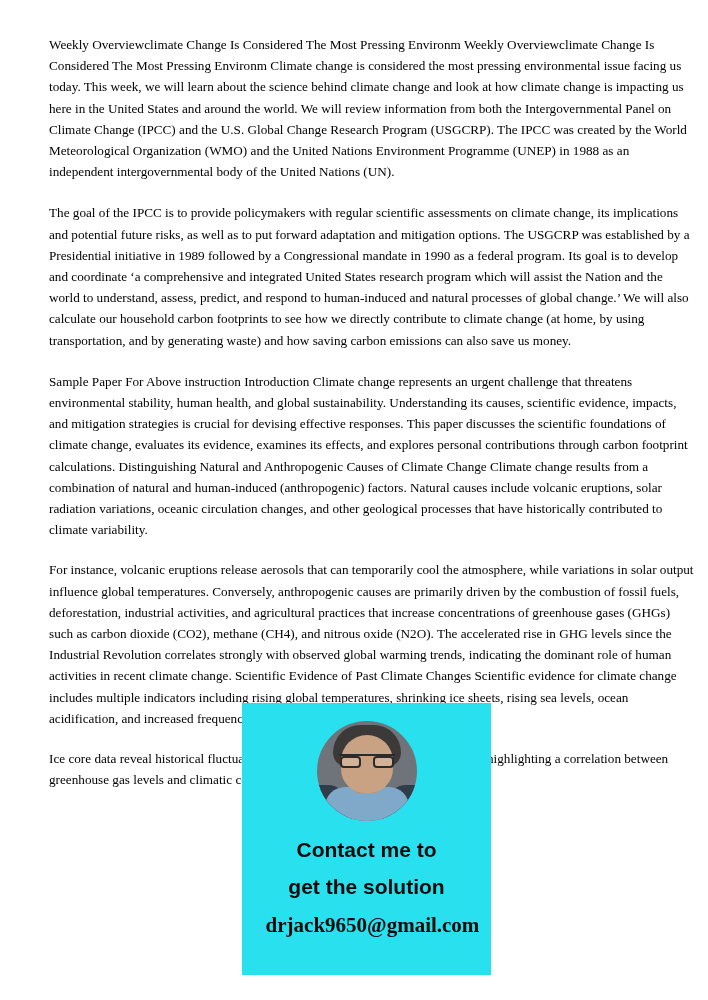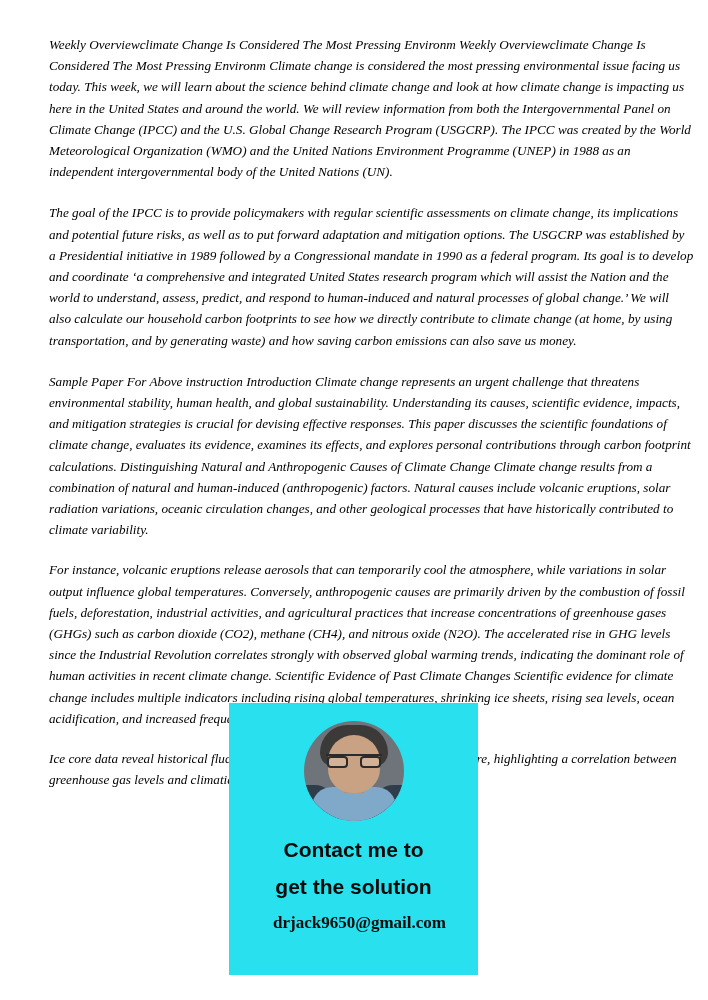--- a/index.html
+++ b/index.html
@@ -17,35 +17,34 @@
   }
   .page {
     position: relative;
     width: 708px;
     height: 1000px;
     box-sizing: border-box;
     padding: 34px 18px 0 49px;
   }
   .doc-body {
     width: 645px;
-    font-style: italic;
   }
   .para {
     font-size: 13.2px;
     line-height: 21.2px;
     text-align: left;
     margin: 0 0 20px 0;
     color: #000;
   }
   .para.tight {
     margin-bottom: 19px;
   }
   .overlay-card {
     position: absolute;
-    left: 229px;
+    left: 242px;
     top: 703px;
     width: 249px;
     height: 272px;
     background: #28e0ee;
     box-sizing: border-box;
     padding-top: 18px;
     text-align: center;
     font-family: "Liberation Sans", "DejaVu Sans", sans-serif;
     overflow: hidden;
   }
@@ -128,21 +127,21 @@
   }
   .overlay-line1, .overlay-line2 {
     font-size: 21px;
     font-weight: bold;
     color: #0b0b0b;
     line-height: 29px;
     margin-top: 8px;
   }
   .overlay-line1 { margin-top: 14px; }
   .overlay-email {
-    font-size: 17px;
+    font-size: 21px;
     font-weight: bold;
     color: #0b0b0b;
     margin-top: 12px;
     font-family: "Liberation Serif", "DejaVu Serif", serif;
     padding-left: 12px;
   }
 </style>
 </head>
 <body>
 

